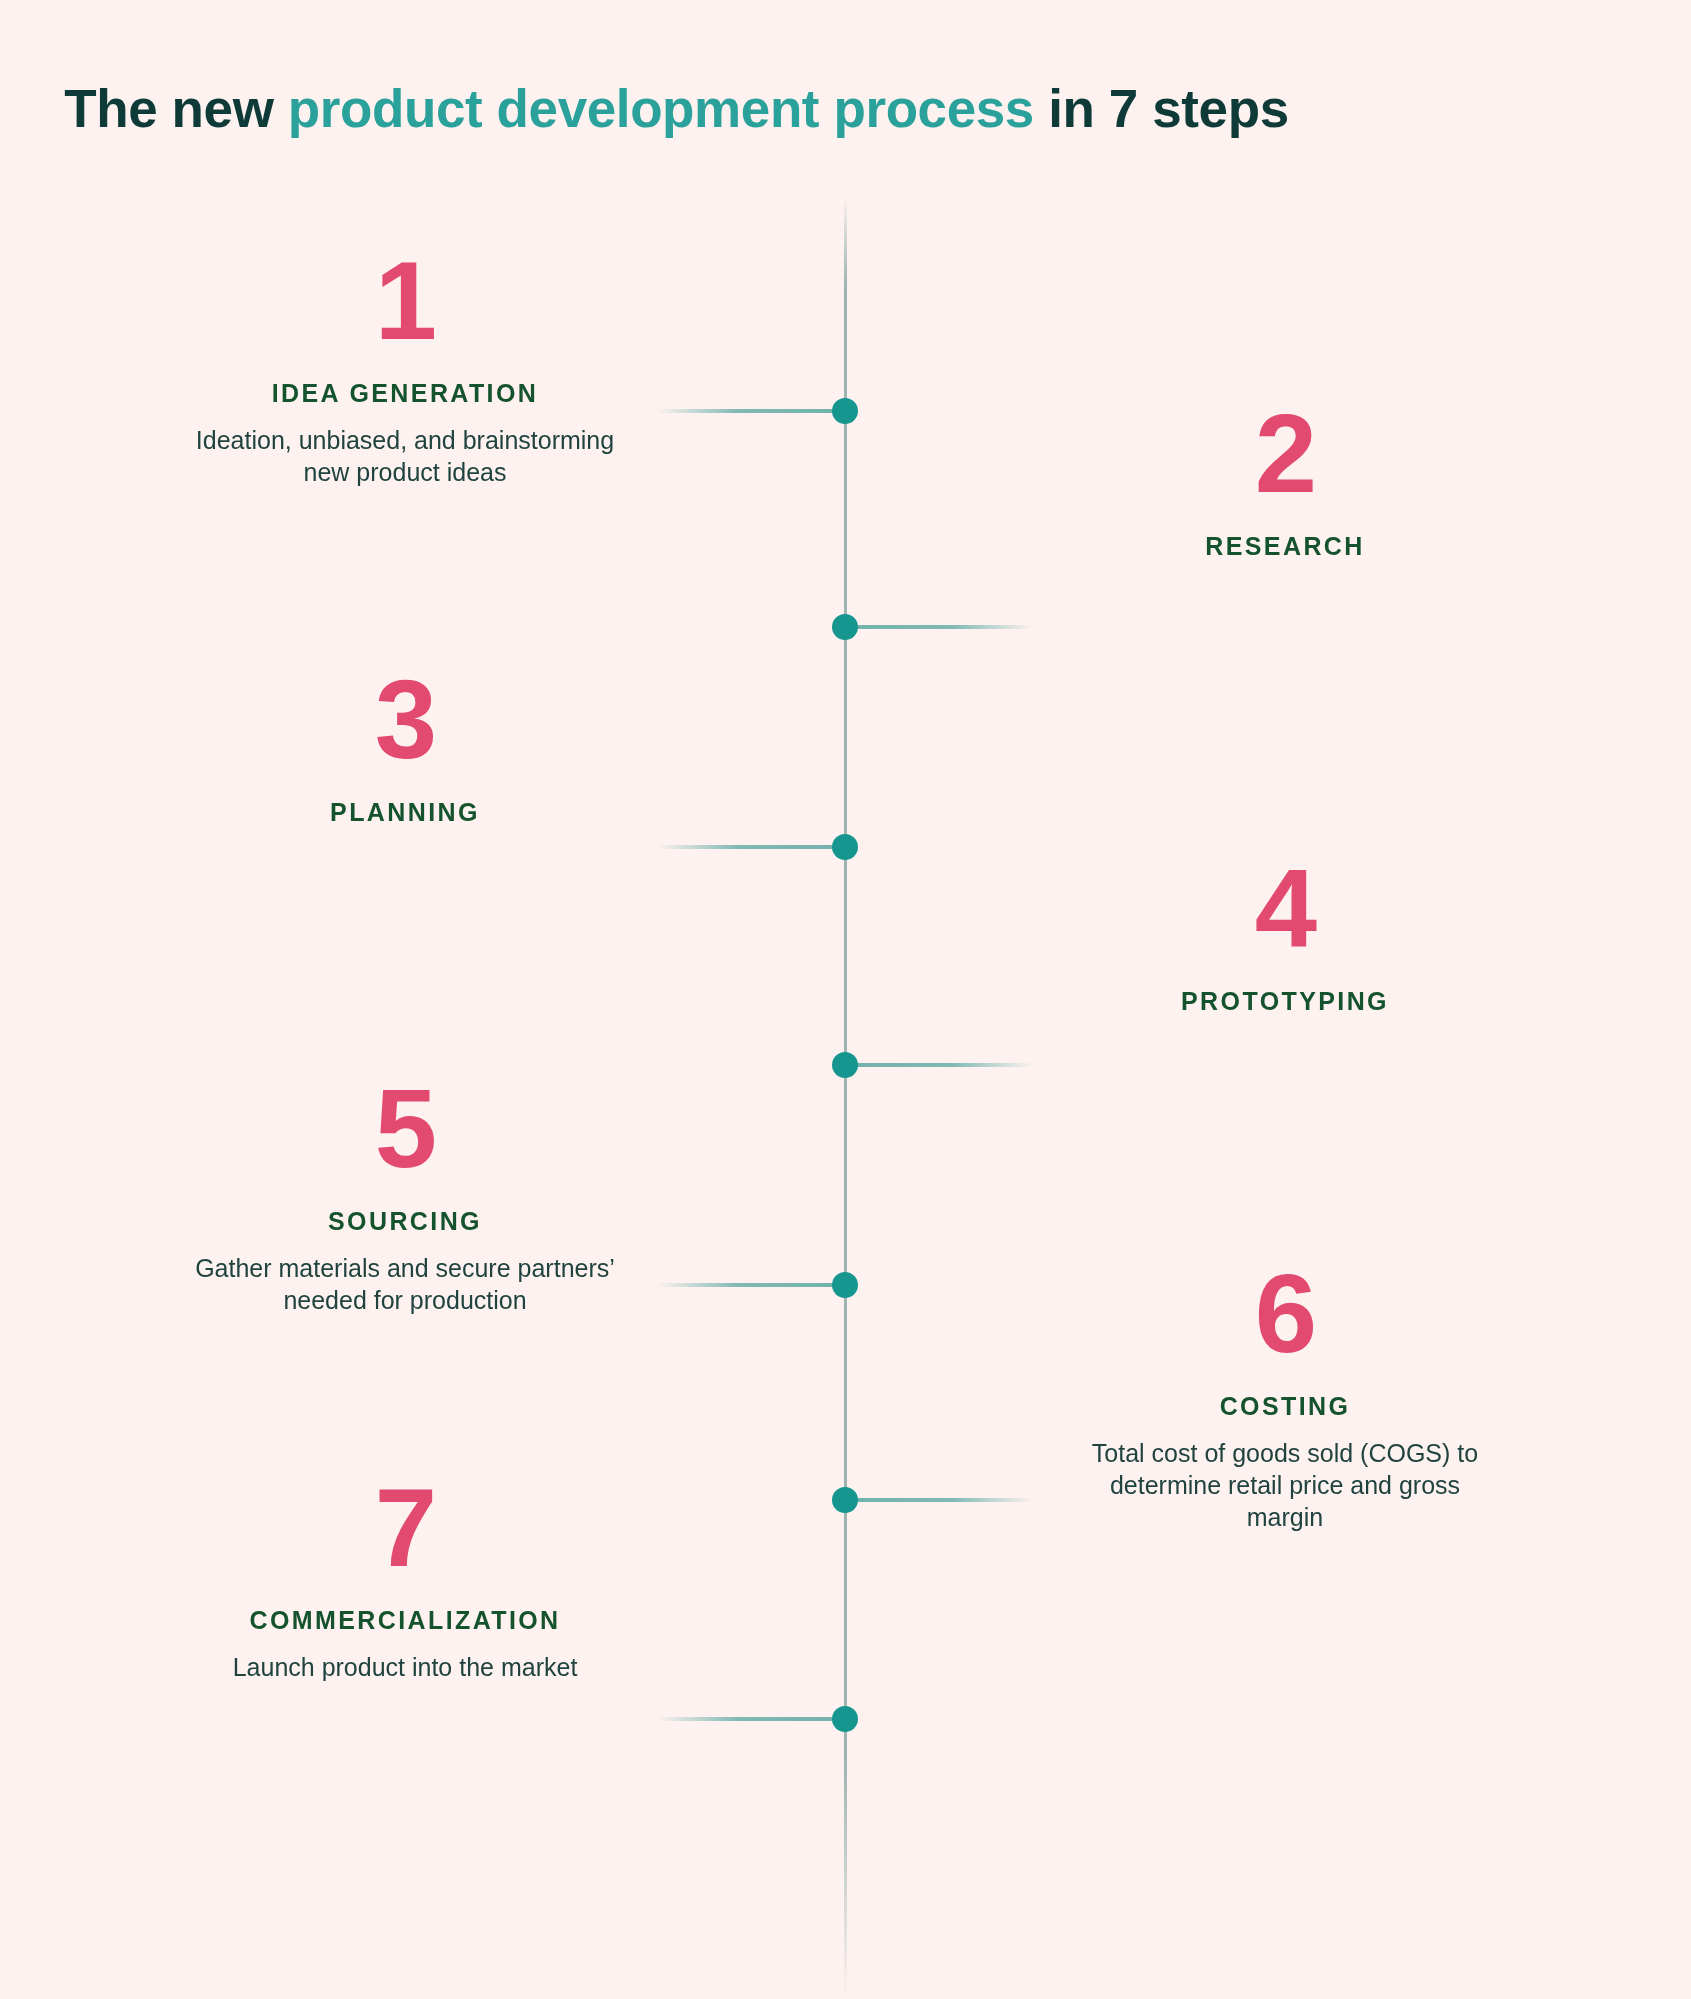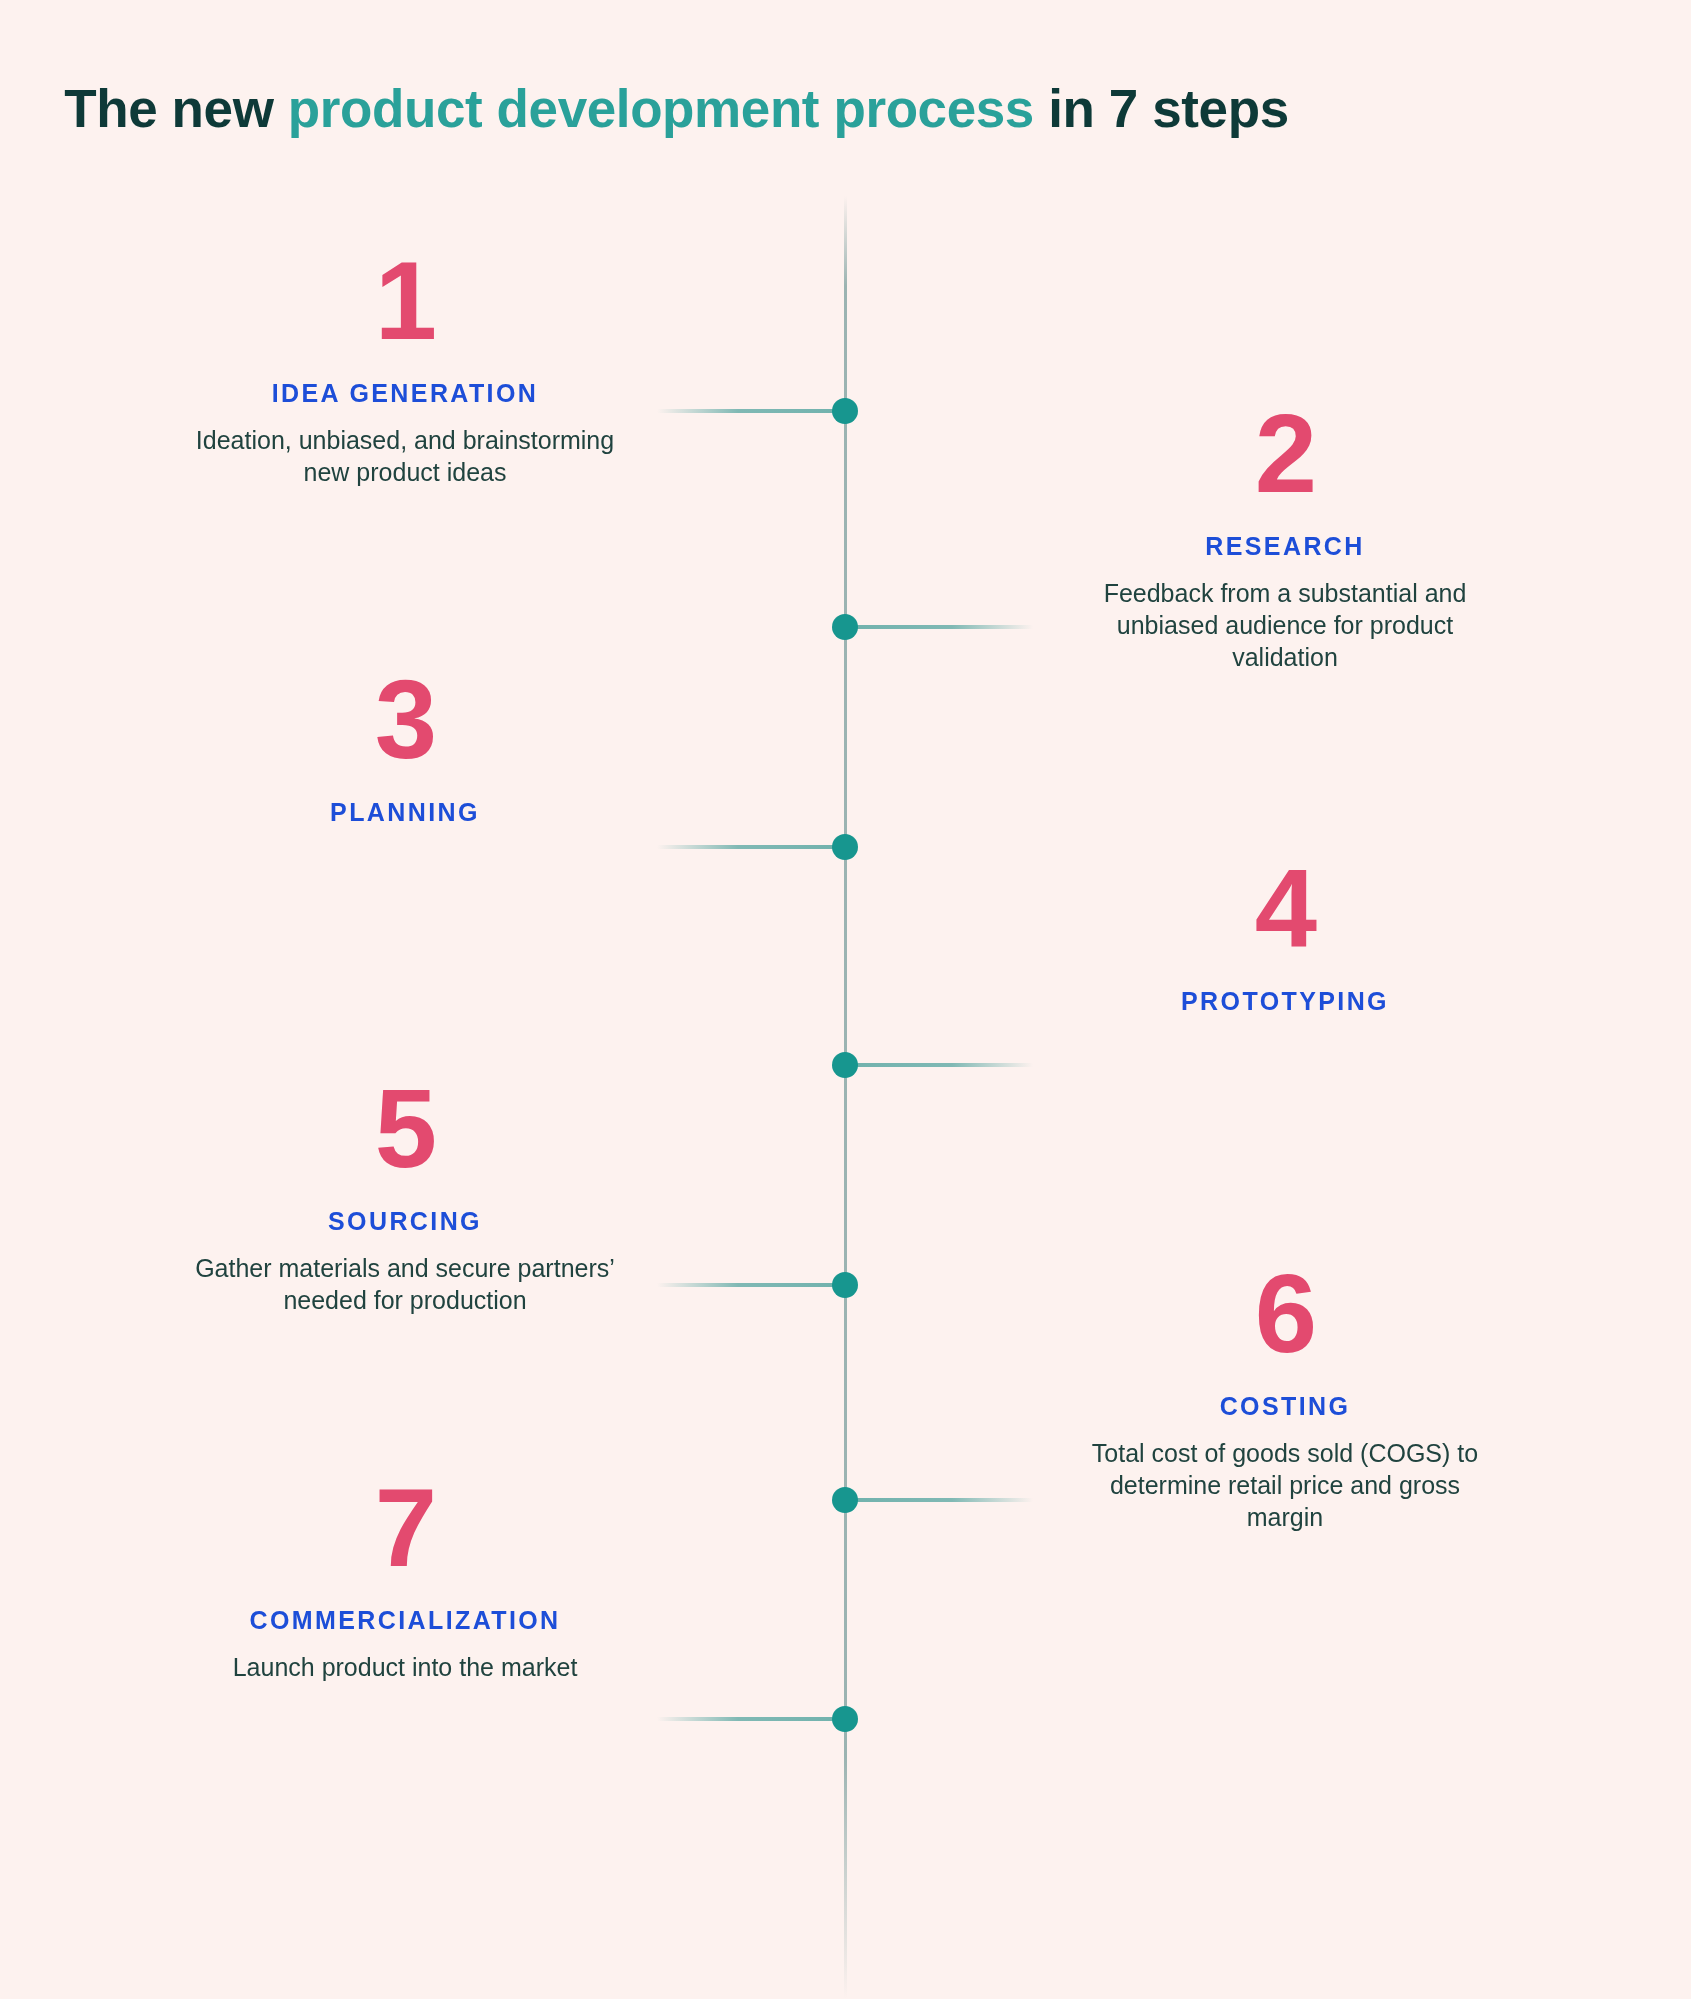--- a/index.html
+++ b/index.html
@@ -95,21 +95,21 @@
   .step.right { left:1075px; }
 
   .step-number {
     color:#E34A6F;
     font-size:112px;
     font-weight:700;
     line-height:1;
     letter-spacing:-2px;
   }
   .step-label {
-    color:#1d4ed8;
+    color:#14532d;
     font-size:25px;
     font-weight:700;
     letter-spacing:2.4px;
     margin-top:22px;
     white-space:nowrap;
   }
   .step-desc {
     color:#20433F;
     font-size:25px;
     font-weight:400;
@@ -177,21 +177,20 @@
 
   <div class="step left" id="step-1">
     <div class="step-number">1</div>
     <div class="step-label">IDEA GENERATION</div>
     <div class="step-desc">Ideation, unbiased, and brainstorming new product ideas</div>
   </div>
 
   <div class="step right" id="step-2">
     <div class="step-number">2</div>
     <div class="step-label">RESEARCH</div>
-    <div class="step-desc">Feedback from a substantial and unbiased audience for product validation</div>
   </div>
 
   <div class="step left" id="step-3">
     <div class="step-number">3</div>
     <div class="step-label">PLANNING</div>
   </div>
 
   <div class="step right" id="step-4">
     <div class="step-number">4</div>
     <div class="step-label">PROTOTYPING</div>

